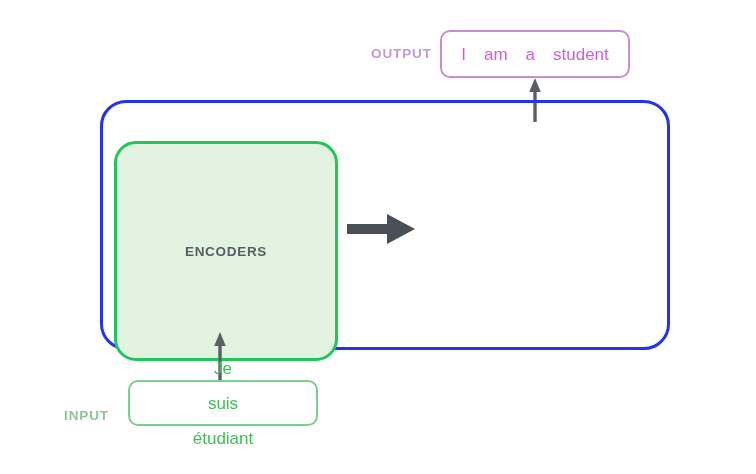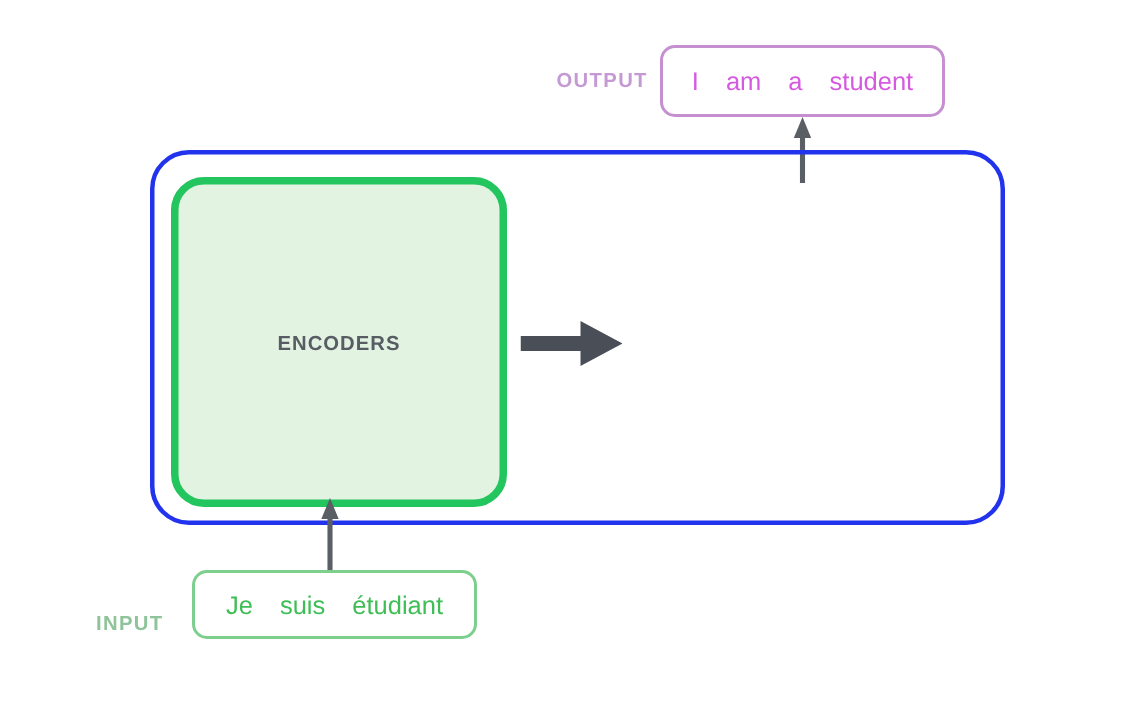--- a/index.html
+++ b/index.html
@@ -32,25 +32,26 @@
     box-sizing: border-box;
     border: 3px solid #2233ee;
     border-radius: 26px;
     background: transparent;
   }
 
   
   .stack-box {
     position: absolute;
     box-sizing: border-box;
-    border: 5px solid #22c55e;
+    border: 3px solid #22c55e;
     border-radius: 22px;
     display: flex;
     align-items: center;
     justify-content: center;
+    margin-top: 23px;
   }
   .stack-label {
     font-size: 13.5px;
     font-weight: 700;
     letter-spacing: 0.7px;
     color: #585c63;
     font-family: "Liberation Sans", sans-serif;
     white-space: nowrap;
   }
 
@@ -126,20 +127,21 @@
   #output-box .token {
     color: #d65ae0;
   }
 
   #input-box {
     left: 128px;
     top: 380px;
     width: 190px;
     height: 46px;
     border-color: #7ccf8c;
+    flex-direction: column;
   }
   #input-box .token {
     color: #3fbe56;
   }
 
   
   .side-label {
     position: absolute;
     font-size: 13.5px;
     font-weight: 700;

